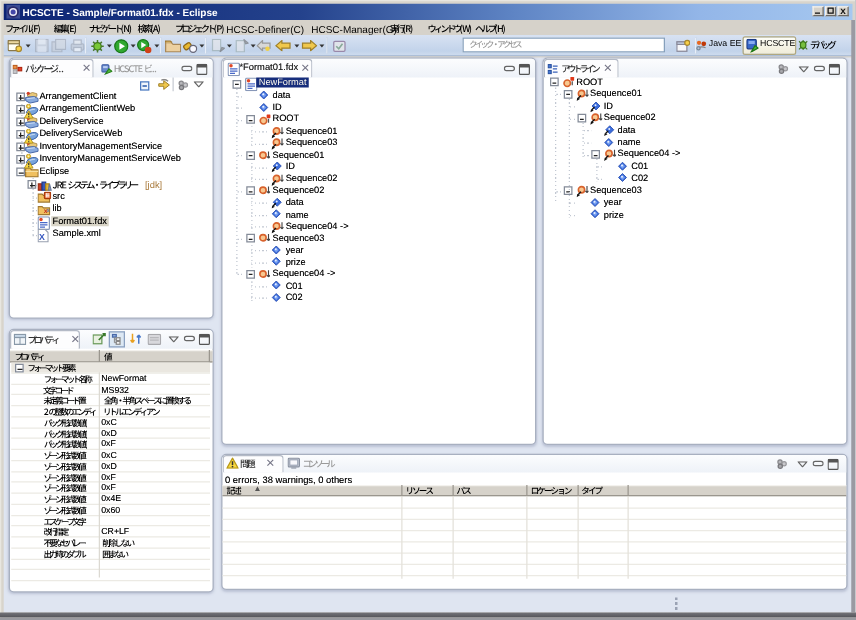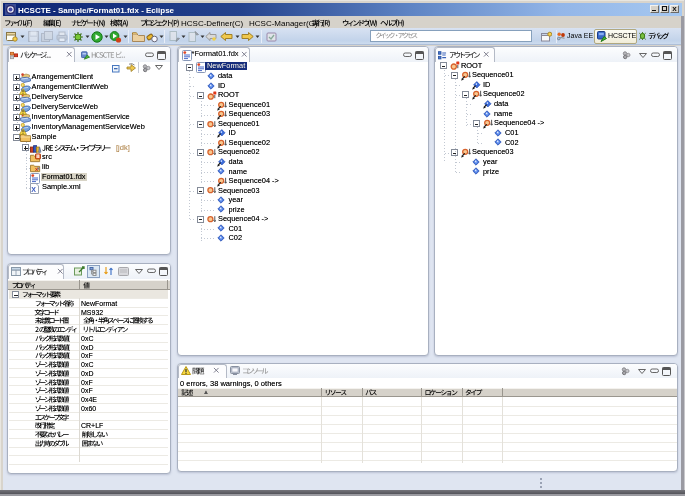--- a/index.html
+++ b/index.html
@@ -289,21 +289,21 @@
       <path d="M2 6.5 Q4 4.5 8 4.4" stroke="#c0d4f0" stroke-width="1" fill="none"></path>
       <circle cx="2.8" cy="2" r="1.7" fill="#f0d048" stroke="#b89018" stroke-width="0.6"></circle>
       <circle cx="2.8" cy="2" r="0.6" fill="#fff8d0"></circle>
     </svg></div>
 <div style="position:absolute;left:31.5px;top:123.3px;font-size:7.4px;color:#000;white-space:nowrap;line-height:8.4px;text-shadow:0 0 0.3px rgba(0,0,0,.55)">InventoryManagementServiceWeb</div>
 <div class="exp" style="left:13px;top:134.0px"></div>
 <div class="abs" style="left:20px;top:133.0px;line-height:0"><svg width="11" height="9" viewBox="0 0 11 9">
       <path d="M0.5 1.5 L4 1.5 L5.2 2.8 L10.5 2.8 L10.5 8.5 L0.5 8.5 z" fill="#f0c060" stroke="#a07830"></path>
       <path d="M0.5 4 L10.5 4" stroke="#f8e0a0" stroke-width="1"></path>
     </svg></div>
-<div style="position:absolute;left:31.5px;top:133.3px;font-size:7.4px;color:#000;white-space:nowrap;line-height:8.4px;text-shadow:0 0 0.3px rgba(0,0,0,.55)">Sample</div>
+<div style="position:absolute;left:31.5px;top:133.3px;font-size:7.4px;color:#000;white-space:nowrap;line-height:8.4px;text-shadow:0 0 0.3px rgba(0,0,0,.55)">Eclipse</div>
 <div class="exp expp" style="left:22px;top:144.0px"></div>
 <div class="abs" style="left:30px;top:143.0px;line-height:0"><svg width="12" height="10" viewBox="0 0 13 10">
       <rect x="0.5" y="4" width="3.2" height="5.5" fill="#c84028" stroke="#902810"></rect>
       <rect x="3.9" y="2.5" width="3.2" height="7" fill="#3858b8" stroke="#203888"></rect>
       <rect x="7.1" y="4" width="3" height="5.5" fill="#e8b838" stroke="#a88018"></rect>
       <path d="M10.4 4 L11.8 9.5 L9.5 9.5z" fill="#98a8c0" stroke="#687898"></path>
     </svg></div>
 <div class="row" style="left:42.0px;top:144.3px"><svg style="overflow:visible" width="67" height="8" viewBox="0 -6.5 67.4 7.6">
       <path d="M1.8 0.1Q1.3 0.1 0.9 -0.1Q0.5 -0.4 0.2 -0.8L0.8 -1.2Q1.0 -0.9 1.2 -0.8Q1.4 -0.7 1.7 -0.7Q2.1 -0.7 2.3 -0.9Q2.5 -1.1 2.5 -1.7V-5.5H3.4V-1.7Q3.4 -1.2 3.2 -0.8Q3.1 -0.4 2.7 -0.1Q2.4 0.1 1.8 0.1Z M4.0 0.0V-5.5H5.8Q6.3 -5.5 6.8 -5.3Q7.2 -5.2 7.5 -4.8Q7.7 -4.5 7.7 -3.9Q7.7 -3.3 7.5 -2.9Q7.2 -2.6 6.8 -2.4Q6.3 -2.2 5.8 -2.2H4.8V0.0ZM4.8 -2.9H5.7Q6.2 -2.9 6.6 -3.1Q6.9 -3.4 6.9 -3.9Q6.9 -4.4 6.6 -4.6Q6.2 -4.8 5.7 -4.8H4.8ZM6.9 0.0 5.6 -2.4 6.2 -2.9 7.9 0.0Z M7.8 0.0V-5.5H11.1V-4.7H8.7V-3.2H10.7V-2.5H8.7V-0.7H11.2V0.0Z M14.3 -5.8Q14.4 -5.7 14.7 -5.5Q14.9 -5.4 15.1 -5.2Q15.4 -5.1 15.6 -4.9Q15.8 -4.8 15.9 -4.7L15.5 -4.1Q15.3 -4.2 15.1 -4.3Q14.9 -4.5 14.7 -4.6Q14.5 -4.8 14.2 -4.9Q14.0 -5.0 13.8 -5.1ZM13.0 -0.5Q13.5 -0.6 13.9 -0.7Q14.3 -0.8 14.7 -1.0Q15.2 -1.1 15.5 -1.3Q16.2 -1.7 16.7 -2.1Q17.2 -2.6 17.7 -3.1Q18.1 -3.6 18.4 -4.1L18.8 -3.3Q18.3 -2.5 17.6 -1.8Q16.8 -1.2 15.9 -0.6Q15.6 -0.4 15.1 -0.2Q14.7 -0.1 14.2 0.1Q13.8 0.2 13.5 0.3ZM13.1 -4.1Q13.3 -4.0 13.5 -3.9Q13.8 -3.7 14.0 -3.6Q14.3 -3.4 14.5 -3.3Q14.7 -3.2 14.8 -3.1L14.4 -2.4Q14.2 -2.5 14.0 -2.7Q13.8 -2.8 13.6 -2.9Q13.3 -3.1 13.1 -3.2Q12.9 -3.4 12.7 -3.4Z M23.1 -5.0Q23.0 -4.9 23.0 -4.8Q22.9 -4.7 22.9 -4.6Q22.7 -4.2 22.5 -3.8Q22.3 -3.4 22.0 -2.9Q21.7 -2.5 21.4 -2.1Q21.0 -1.7 20.5 -1.2Q20.0 -0.8 19.4 -0.4Q18.9 -0.0 18.3 0.2L17.7 -0.4Q18.3 -0.6 18.9 -1.0Q19.4 -1.3 19.9 -1.7Q20.4 -2.2 20.8 -2.6Q21.0 -2.8 21.2 -3.2Q21.5 -3.5 21.7 -3.9Q21.8 -4.2 21.9 -4.5Q21.9 -4.5 21.7 -4.5Q21.4 -4.5 21.2 -4.5Q20.9 -4.5 20.6 -4.5Q20.3 -4.5 20.0 -4.5Q19.7 -4.5 19.5 -4.5Q19.3 -4.5 19.2 -4.5Q19.1 -4.5 18.9 -4.5Q18.7 -4.5 18.6 -4.5Q18.5 -4.5 18.4 -4.5V-5.3Q18.5 -5.3 18.6 -5.3Q18.8 -5.3 18.9 -5.3Q19.1 -5.3 19.2 -5.3Q19.3 -5.3 19.5 -5.3Q19.7 -5.3 20.0 -5.3Q20.3 -5.3 20.6 -5.3Q20.9 -5.3 21.2 -5.3Q21.5 -5.3 21.7 -5.3Q21.9 -5.3 22.0 -5.3Q22.2 -5.3 22.3 -5.3Q22.5 -5.3 22.6 -5.3ZM21.5 -2.6Q21.8 -2.4 22.1 -2.1Q22.4 -1.8 22.7 -1.5Q23.0 -1.1 23.3 -0.8Q23.6 -0.5 23.8 -0.3L23.1 0.3Q22.8 -0.1 22.5 -0.5Q22.1 -0.9 21.7 -1.3Q21.3 -1.7 20.9 -2.1Z M23.6 -5.6Q23.8 -5.5 24.0 -5.5Q24.2 -5.5 24.3 -5.5Q24.5 -5.5 24.8 -5.5Q25.1 -5.5 25.5 -5.5Q25.9 -5.5 26.2 -5.5Q26.6 -5.5 26.9 -5.5Q27.2 -5.5 27.3 -5.5Q27.5 -5.5 27.7 -5.5Q27.9 -5.5 28.1 -5.6V-4.8Q27.9 -4.8 27.7 -4.8Q27.5 -4.8 27.3 -4.8Q27.2 -4.8 26.9 -4.8Q26.6 -4.8 26.2 -4.8Q25.9 -4.8 25.5 -4.8Q25.1 -4.8 24.8 -4.8Q24.5 -4.8 24.4 -4.8Q24.2 -4.8 24.0 -4.8Q23.8 -4.8 23.6 -4.8ZM22.8 -3.7Q22.9 -3.7 23.1 -3.7Q23.3 -3.6 23.4 -3.6Q23.5 -3.6 23.8 -3.6Q24.1 -3.6 24.5 -3.6Q24.9 -3.6 25.4 -3.6Q25.9 -3.6 26.3 -3.6Q26.8 -3.6 27.2 -3.6Q27.6 -3.6 27.9 -3.6Q28.2 -3.6 28.3 -3.6Q28.4 -3.6 28.6 -3.7Q28.8 -3.7 28.9 -3.7V-2.9Q28.8 -2.9 28.6 -2.9Q28.4 -2.9 28.3 -2.9Q28.2 -2.9 27.9 -2.9Q27.6 -2.9 27.2 -2.9Q26.8 -2.9 26.3 -2.9Q25.9 -2.9 25.4 -2.9Q24.9 -2.9 24.5 -2.9Q24.1 -2.9 23.8 -2.9Q23.5 -2.9 23.4 -2.9Q23.3 -2.9 23.1 -2.9Q22.9 -2.9 22.8 -2.9ZM26.4 -3.3Q26.4 -2.6 26.3 -2.0Q26.1 -1.4 25.9 -1.0Q25.8 -0.7 25.5 -0.5Q25.3 -0.2 25.0 0.0Q24.8 0.2 24.4 0.4L23.8 -0.1Q24.2 -0.3 24.5 -0.6Q24.9 -0.9 25.1 -1.2Q25.4 -1.6 25.5 -2.2Q25.6 -2.7 25.6 -3.3Z M31.1 -5.5Q31.0 -5.4 31.0 -5.2Q30.9 -5.0 30.8 -4.8Q30.7 -4.6 30.6 -4.3Q30.5 -4.0 30.4 -3.6Q30.3 -3.2 30.1 -2.7Q30.0 -2.3 29.9 -1.9Q29.7 -1.5 29.6 -1.2Q29.5 -0.9 29.4 -0.7L28.6 -0.7Q28.7 -0.9 28.8 -1.3Q28.9 -1.6 29.1 -2.0Q29.2 -2.4 29.3 -2.9Q29.5 -3.3 29.6 -3.7Q29.7 -4.1 29.8 -4.4Q29.9 -4.8 30.0 -5.0Q30.1 -5.2 30.1 -5.4Q30.1 -5.6 30.2 -5.7ZM32.5 -3.1Q32.7 -2.8 32.9 -2.4Q33.1 -2.0 33.3 -1.6Q33.6 -1.2 33.8 -0.8Q34.0 -0.4 34.1 -0.1L33.3 0.3Q33.2 -0.0 33.0 -0.4Q32.8 -0.9 32.6 -1.3Q32.4 -1.8 32.2 -2.1Q31.9 -2.5 31.7 -2.8ZM28.4 -0.9Q28.6 -0.9 29.0 -1.0Q29.4 -1.0 29.8 -1.0Q30.2 -1.1 30.7 -1.1Q31.1 -1.2 31.6 -1.2Q32.0 -1.3 32.3 -1.3Q32.7 -1.4 33.0 -1.4L33.1 -0.7Q32.9 -0.6 32.5 -0.6Q32.1 -0.5 31.7 -0.5Q31.2 -0.4 30.8 -0.4Q30.3 -0.3 29.9 -0.3Q29.4 -0.2 29.0 -0.2Q28.7 -0.2 28.4 -0.1Q28.3 -0.1 28.1 -0.1Q27.9 -0.1 27.8 -0.1L27.6 -0.9Q27.8 -0.9 28.0 -0.9Q28.2 -0.9 28.4 -0.9Z M35.8 -3.7Q36.1 -3.7 36.3 -3.6Q36.5 -3.4 36.6 -3.2Q36.7 -3.1 36.7 -2.8Q36.7 -2.6 36.6 -2.4Q36.5 -2.2 36.3 -2.1Q36.1 -2.0 35.8 -2.0Q35.6 -2.0 35.4 -2.1Q35.2 -2.2 35.1 -2.4Q35.0 -2.6 35.0 -2.8Q35.0 -3.1 35.1 -3.2Q35.2 -3.4 35.4 -3.6Q35.6 -3.7 35.8 -3.7Z M38.9 -5.6Q39.0 -5.6 39.2 -5.6Q39.4 -5.5 39.6 -5.5Q39.7 -5.5 40.0 -5.5Q40.3 -5.5 40.6 -5.5Q41.0 -5.5 41.4 -5.5Q41.7 -5.5 42.0 -5.5Q42.3 -5.5 42.5 -5.5Q42.6 -5.5 42.8 -5.6Q43.0 -5.6 43.2 -5.6V-4.8Q43.0 -4.8 42.8 -4.8Q42.6 -4.8 42.4 -4.8Q42.3 -4.8 42.0 -4.8Q41.7 -4.8 41.4 -4.8Q41.0 -4.8 40.6 -4.8Q40.3 -4.8 40.0 -4.8Q39.7 -4.8 39.6 -4.8Q39.4 -4.8 39.2 -4.8Q39.0 -4.8 38.9 -4.8ZM43.8 -3.5Q43.7 -3.5 43.7 -3.4Q43.7 -3.3 43.6 -3.3Q43.5 -2.7 43.2 -2.2Q43.0 -1.7 42.6 -1.2Q42.0 -0.6 41.3 -0.2Q40.6 0.2 39.9 0.4L39.3 -0.3Q40.1 -0.5 40.8 -0.8Q41.5 -1.2 41.9 -1.6Q42.2 -2.0 42.4 -2.4Q42.6 -2.8 42.7 -3.1Q42.7 -3.1 42.5 -3.1Q42.2 -3.1 41.9 -3.1Q41.6 -3.1 41.3 -3.1Q40.9 -3.1 40.6 -3.1Q40.2 -3.1 39.9 -3.1Q39.6 -3.1 39.3 -3.1Q39.1 -3.1 39.0 -3.1Q38.8 -3.1 38.6 -3.1Q38.4 -3.1 38.2 -3.1V-3.9Q38.4 -3.8 38.6 -3.8Q38.8 -3.8 39.0 -3.8Q39.1 -3.8 39.3 -3.8Q39.5 -3.8 39.8 -3.8Q40.1 -3.8 40.5 -3.8Q40.9 -3.8 41.2 -3.8Q41.6 -3.8 41.9 -3.8Q42.2 -3.8 42.4 -3.8Q42.7 -3.8 42.8 -3.8Q42.9 -3.8 43.0 -3.8Q43.2 -3.8 43.2 -3.9Z M42.8 -2.8Q43.7 -3.0 44.6 -3.4Q45.4 -3.7 46.0 -4.1Q46.4 -4.4 46.8 -4.7Q47.1 -4.9 47.5 -5.3Q47.8 -5.6 48.1 -5.9L48.7 -5.3Q48.4 -5.0 48.0 -4.6Q47.6 -4.3 47.2 -4.0Q46.8 -3.7 46.3 -3.4Q45.9 -3.2 45.4 -2.9Q44.9 -2.7 44.3 -2.4Q43.7 -2.2 43.1 -2.0ZM45.9 -3.7 46.7 -4.0V-0.6Q46.7 -0.4 46.7 -0.3Q46.7 -0.1 46.7 0.0Q46.7 0.2 46.7 0.3H45.8Q45.8 0.2 45.8 0.0Q45.9 -0.1 45.9 -0.3Q45.9 -0.4 45.9 -0.6Z M52.8 -6.2Q52.9 -6.1 53.0 -5.9Q53.2 -5.7 53.3 -5.5Q53.4 -5.4 53.4 -5.2L52.9 -5.0Q52.8 -5.1 52.8 -5.3Q52.7 -5.5 52.6 -5.7Q52.4 -5.8 52.3 -6.0ZM53.8 -6.4Q53.9 -6.2 54.0 -6.1Q54.1 -5.9 54.3 -5.7Q54.4 -5.5 54.4 -5.4L53.9 -5.2Q53.8 -5.4 53.6 -5.7Q53.5 -6.0 53.3 -6.2ZM53.6 -4.8Q53.5 -4.7 53.5 -4.6Q53.4 -4.5 53.4 -4.4Q53.4 -4.1 53.3 -3.8Q53.2 -3.4 53.0 -3.1Q52.9 -2.7 52.7 -2.3Q52.5 -2.0 52.3 -1.7Q52.0 -1.2 51.5 -0.9Q51.1 -0.5 50.6 -0.2Q50.0 0.1 49.4 0.3L48.7 -0.4Q49.5 -0.6 50.0 -0.8Q50.5 -1.1 50.9 -1.4Q51.3 -1.7 51.6 -2.1Q51.9 -2.5 52.1 -2.9Q52.3 -3.3 52.4 -3.7Q52.5 -4.1 52.6 -4.4Q52.4 -4.4 52.2 -4.4Q51.9 -4.4 51.5 -4.4Q51.2 -4.4 50.8 -4.4Q50.3 -4.4 50.0 -4.4Q49.6 -4.4 49.3 -4.4Q49.0 -4.4 48.9 -4.4Q48.7 -4.4 48.5 -4.4Q48.3 -4.4 48.1 -4.4V-5.2Q48.2 -5.2 48.4 -5.2Q48.5 -5.2 48.7 -5.2Q48.8 -5.1 48.9 -5.1Q49.0 -5.1 49.2 -5.1Q49.5 -5.1 49.8 -5.1Q50.1 -5.1 50.4 -5.1Q50.8 -5.1 51.1 -5.1Q51.4 -5.1 51.7 -5.1Q52.0 -5.1 52.2 -5.1Q52.4 -5.1 52.5 -5.1Q52.6 -5.1 52.7 -5.2Q52.9 -5.2 53.0 -5.2Z M54.0 -5.6Q54.1 -5.6 54.3 -5.6Q54.5 -5.5 54.7 -5.5Q54.8 -5.5 55.1 -5.5Q55.4 -5.5 55.7 -5.5Q56.1 -5.5 56.5 -5.5Q56.8 -5.5 57.1 -5.5Q57.4 -5.5 57.6 -5.5Q57.7 -5.5 57.9 -5.6Q58.1 -5.6 58.3 -5.6V-4.8Q58.1 -4.8 57.9 -4.8Q57.7 -4.8 57.5 -4.8Q57.4 -4.8 57.1 -4.8Q56.8 -4.8 56.5 -4.8Q56.1 -4.8 55.7 -4.8Q55.4 -4.8 55.1 -4.8Q54.8 -4.8 54.7 -4.8Q54.5 -4.8 54.3 -4.8Q54.1 -4.8 54.0 -4.8ZM58.9 -3.5Q58.8 -3.5 58.8 -3.4Q58.8 -3.3 58.7 -3.3Q58.6 -2.7 58.3 -2.2Q58.1 -1.7 57.7 -1.2Q57.1 -0.6 56.4 -0.2Q55.7 0.2 55.0 0.4L54.4 -0.3Q55.2 -0.5 55.9 -0.8Q56.6 -1.2 57.0 -1.6Q57.3 -2.0 57.5 -2.4Q57.7 -2.8 57.8 -3.1Q57.8 -3.1 57.5 -3.1Q57.3 -3.1 57.0 -3.1Q56.7 -3.1 56.4 -3.1Q56.0 -3.1 55.7 -3.1Q55.3 -3.1 55.0 -3.1Q54.7 -3.1 54.4 -3.1Q54.2 -3.1 54.1 -3.1Q53.9 -3.1 53.7 -3.1Q53.5 -3.1 53.3 -3.1V-3.9Q53.5 -3.8 53.7 -3.8Q53.9 -3.8 54.1 -3.8Q54.2 -3.8 54.4 -3.8Q54.6 -3.8 54.9 -3.8Q55.2 -3.8 55.6 -3.8Q56.0 -3.8 56.3 -3.8Q56.7 -3.8 57.0 -3.8Q57.3 -3.8 57.5 -3.8Q57.8 -3.8 57.9 -3.8Q58.0 -3.8 58.1 -3.8Q58.3 -3.8 58.3 -3.9Z M63.1 -5.7Q63.1 -5.5 63.1 -5.4Q63.1 -5.2 63.1 -5.0Q63.1 -4.8 63.1 -4.6Q63.1 -4.3 63.1 -4.1Q63.1 -3.8 63.1 -3.7Q63.1 -3.0 63.1 -2.6Q63.0 -2.1 62.9 -1.8Q62.8 -1.5 62.7 -1.2Q62.5 -1.0 62.3 -0.7Q62.1 -0.4 61.7 -0.2Q61.4 -0.0 61.1 0.1Q60.8 0.3 60.5 0.4L59.9 -0.3Q60.4 -0.4 60.9 -0.6Q61.3 -0.9 61.7 -1.3Q61.9 -1.5 62.0 -1.7Q62.1 -1.9 62.2 -2.2Q62.2 -2.5 62.3 -2.9Q62.3 -3.2 62.3 -3.7Q62.3 -3.9 62.3 -4.1Q62.3 -4.4 62.3 -4.6Q62.3 -4.8 62.3 -5.0Q62.3 -5.2 62.3 -5.4Q62.3 -5.5 62.3 -5.7ZM59.7 -5.6Q59.7 -5.5 59.7 -5.4Q59.7 -5.2 59.7 -5.1Q59.7 -5.0 59.7 -4.8Q59.7 -4.6 59.7 -4.4Q59.7 -4.1 59.7 -3.9Q59.7 -3.6 59.7 -3.3Q59.7 -3.1 59.7 -2.9Q59.7 -2.7 59.7 -2.6Q59.7 -2.4 59.7 -2.3Q59.7 -2.1 59.7 -2.0H58.9Q58.9 -2.1 58.9 -2.2Q58.9 -2.4 58.9 -2.6Q58.9 -2.7 58.9 -2.9Q58.9 -3.1 58.9 -3.3Q58.9 -3.6 58.9 -3.9Q58.9 -4.1 58.9 -4.4Q58.9 -4.6 58.9 -4.8Q58.9 -5.0 58.9 -5.1Q58.9 -5.2 58.9 -5.3Q58.9 -5.5 58.9 -5.6Z M63.1 -3.3Q63.2 -3.3 63.4 -3.3Q63.5 -3.3 63.8 -3.3Q64.0 -3.3 64.2 -3.3Q64.3 -3.3 64.6 -3.3Q64.8 -3.3 65.2 -3.3Q65.5 -3.3 65.8 -3.3Q66.2 -3.3 66.6 -3.3Q66.9 -3.3 67.2 -3.3Q67.6 -3.3 67.8 -3.3Q68.1 -3.3 68.2 -3.3Q68.5 -3.3 68.7 -3.3Q68.9 -3.3 69.0 -3.3V-2.4Q68.9 -2.4 68.7 -2.4Q68.4 -2.4 68.2 -2.4Q68.1 -2.4 67.8 -2.4Q67.6 -2.4 67.2 -2.4Q66.9 -2.4 66.6 -2.4Q66.2 -2.4 65.8 -2.4Q65.5 -2.4 65.2 -2.4Q64.8 -2.4 64.6 -2.4Q64.3 -2.4 64.2 -2.4Q63.9 -2.4 63.6 -2.4Q63.2 -2.4 63.1 -2.4Z" fill="#000000"></path>
     </svg></div>

